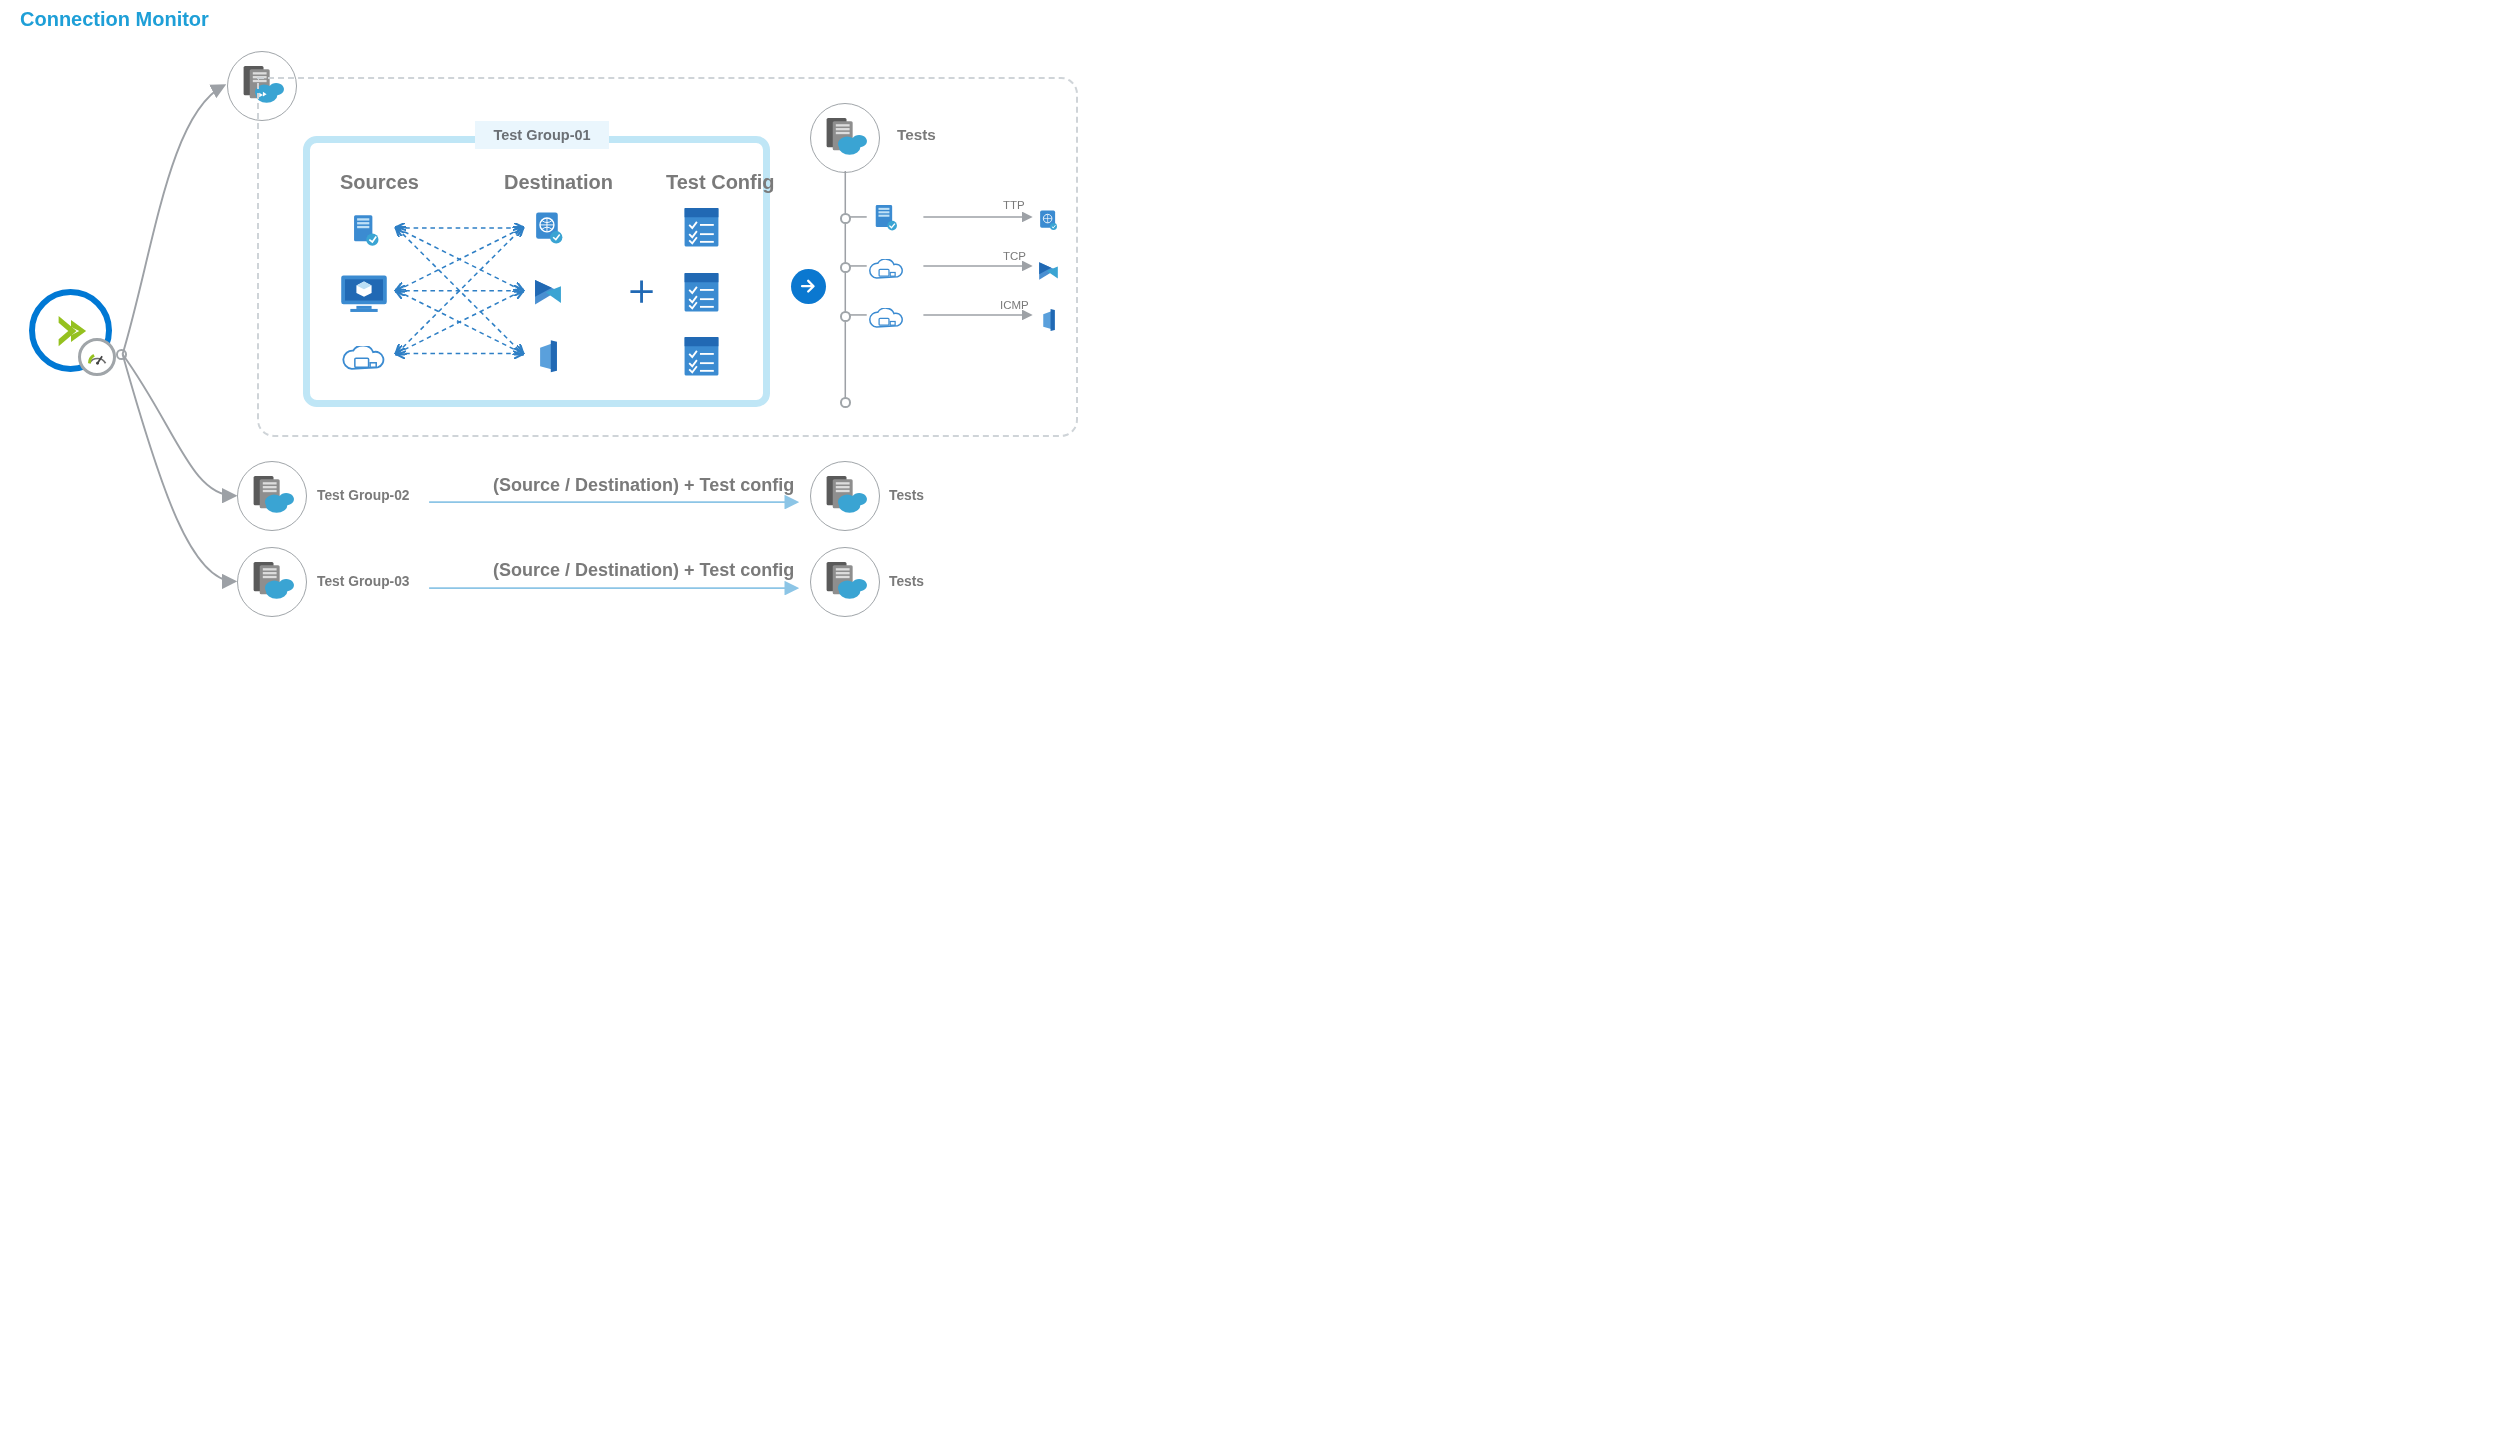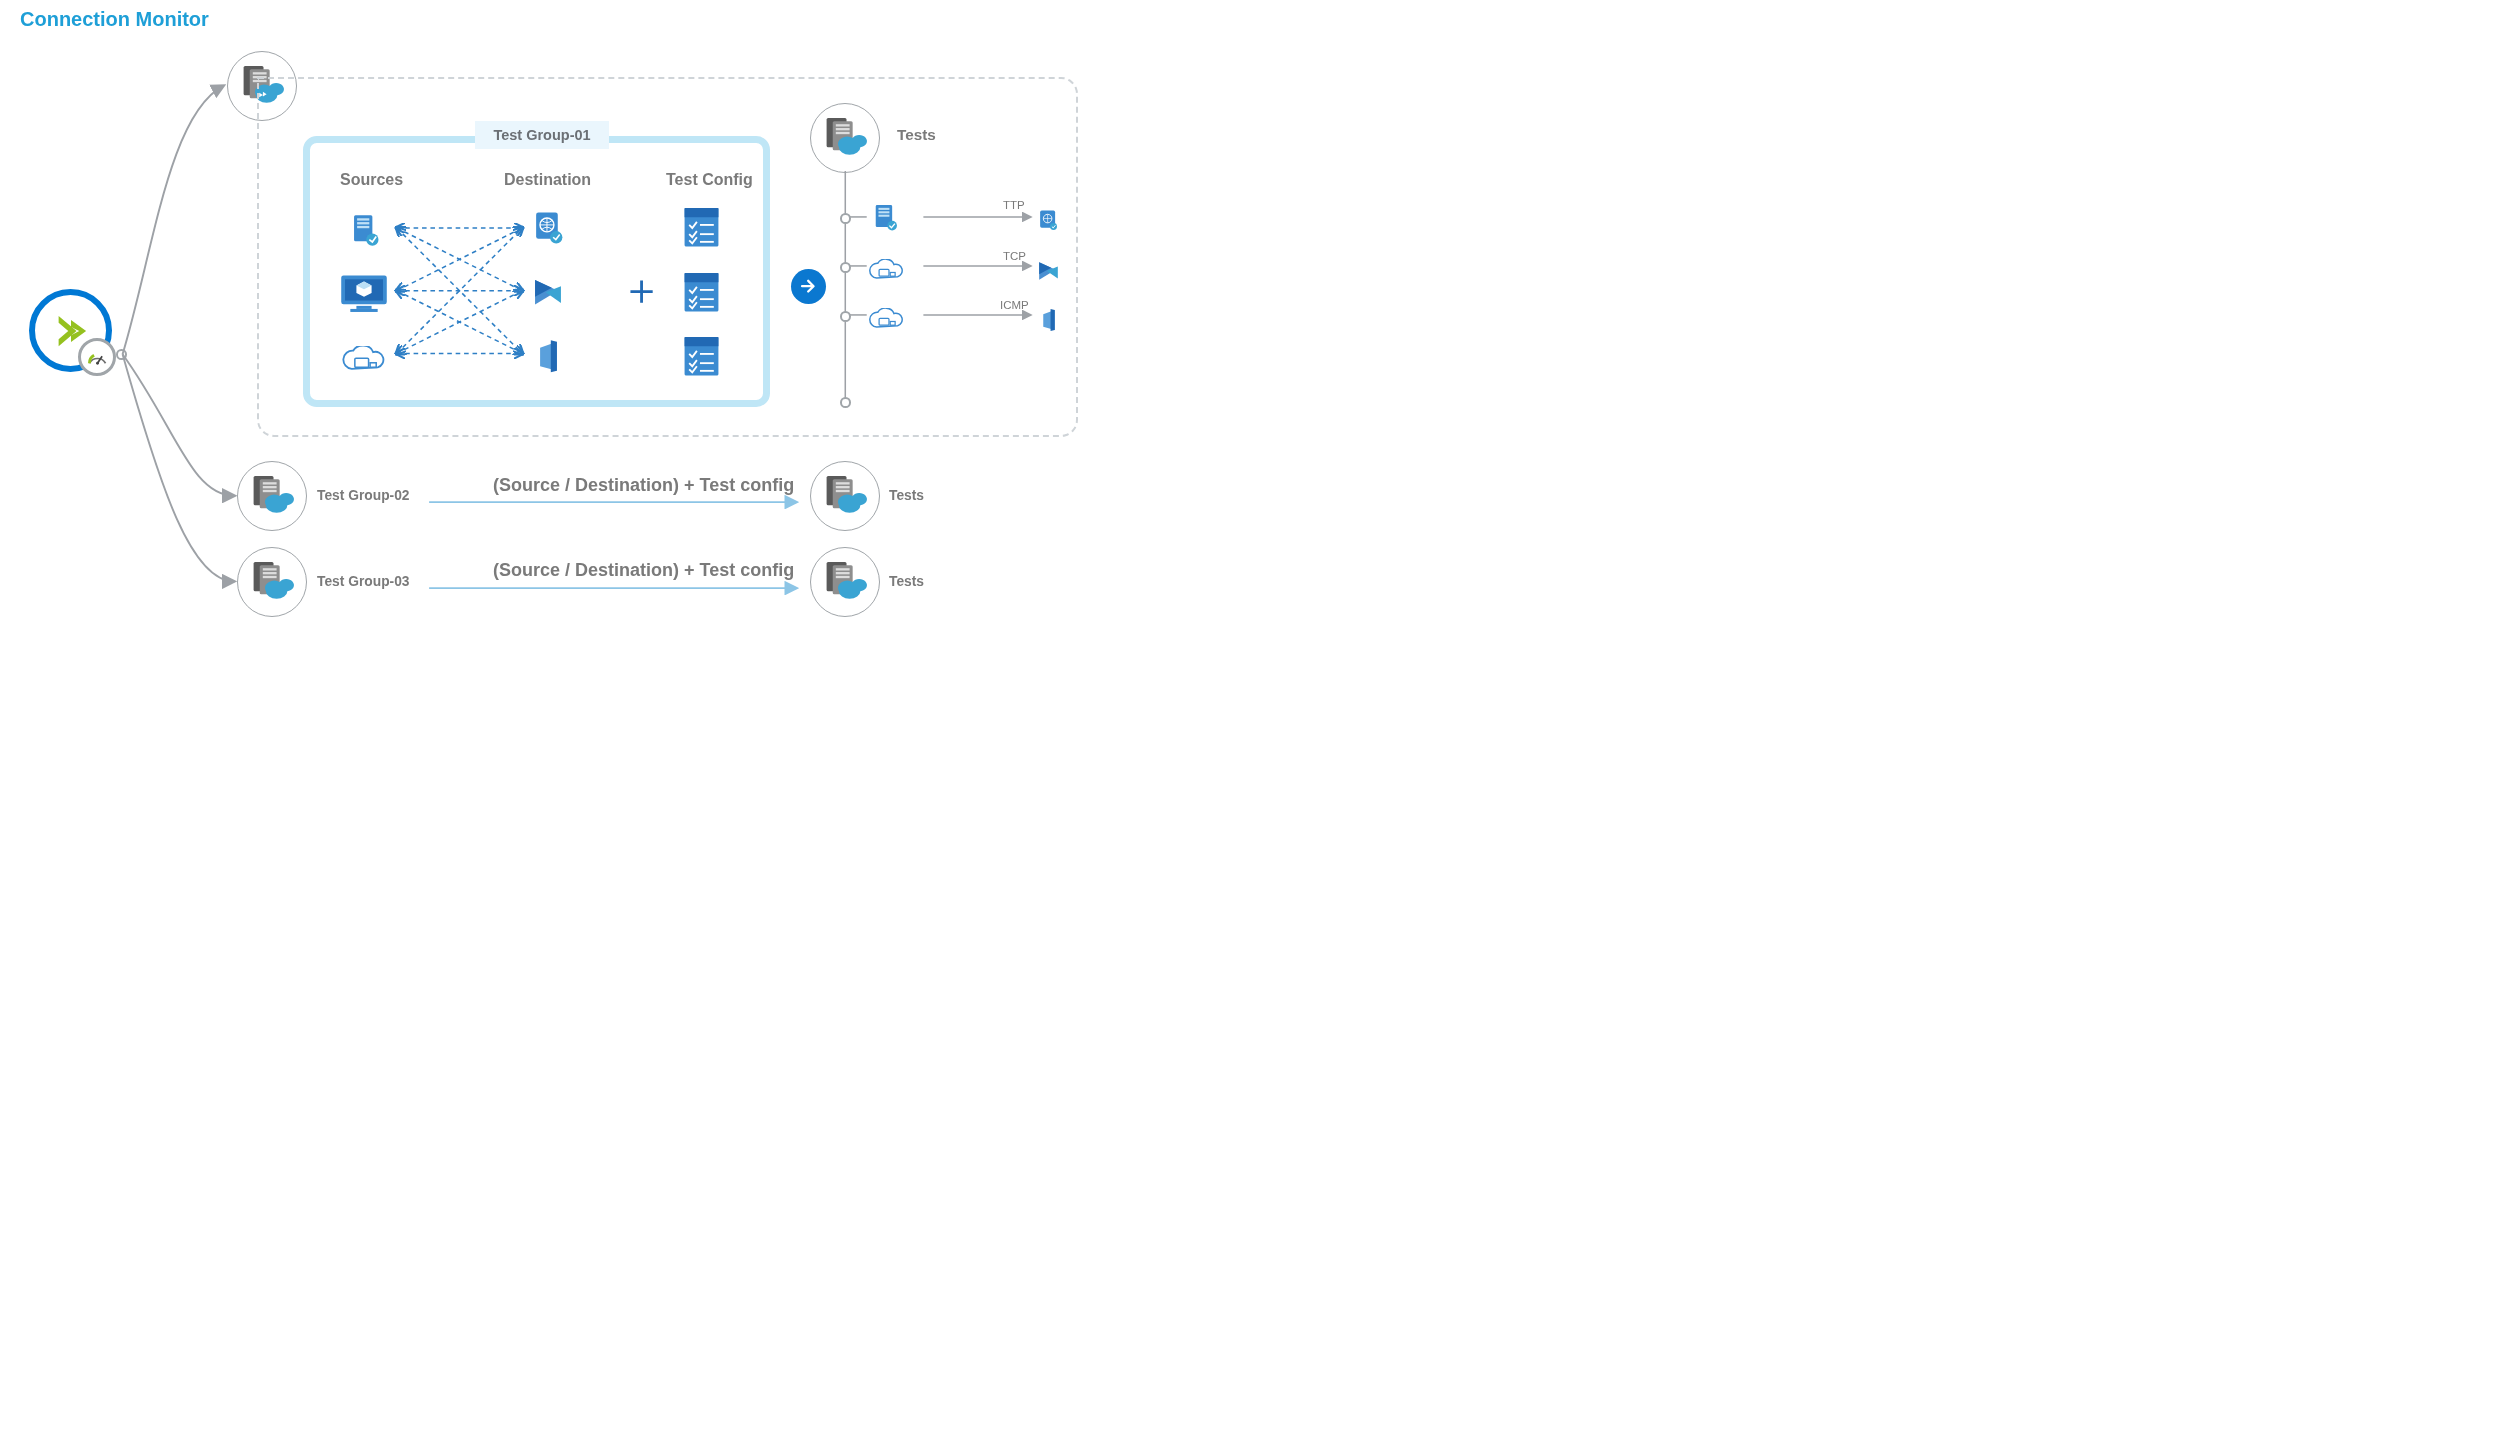--- a/index.html
+++ b/index.html
@@ -36,21 +36,21 @@
 
   
   .tg-card{
     position:absolute;border:7.7px solid #bfe6f6;border-radius:13.8px;background:#fff;box-sizing:border-box;
   }
   .tg-tab{
     position:absolute;background:#eaf6fd;color:#6b7075;font-weight:600;font-size:14.5px;
     padding:6.1px 18.4px;border-radius:0;
   }
 
-  .col-hdr{color:var(--gray2);font-weight:600;font-size:16px;position:absolute;}
+  .col-hdr{color:var(--gray2);font-weight:600;font-size:20px;position:absolute;}
 
   .icon-box{position:absolute;width:34px;height:34px;display:flex;align-items:center;justify-content:center;}
 
   .plus{position:absolute;color:var(--blue-dark);font-size:43px;font-weight:300;line-height:1;}
 
   .arrow-circle{
     position:absolute;width:35px;height:35px;border-radius:50%;background:#0b78d0;display:flex;align-items:center;justify-content:center;
   }
   .dashed-box{position:absolute;border:2.3px dashed #cfd4d8;border-radius:17px;box-sizing:border-box;}
   .proto-label{color:var(--gray2);font-size:11.5px;font-weight:500;position:absolute;margin-left:45px;}

